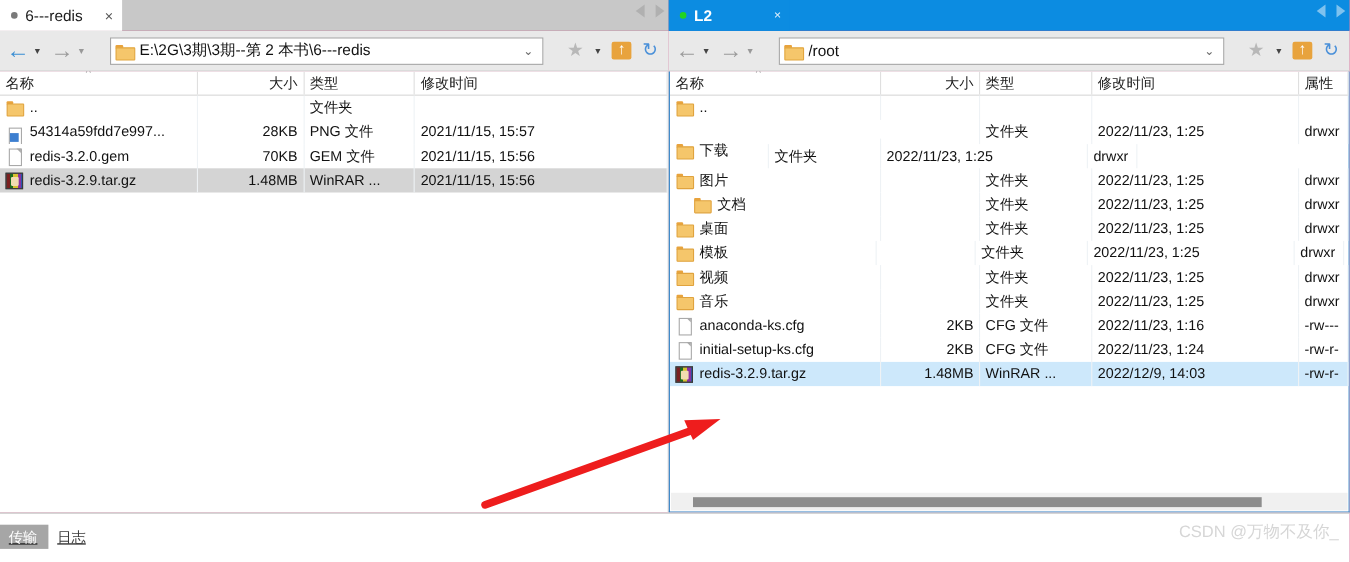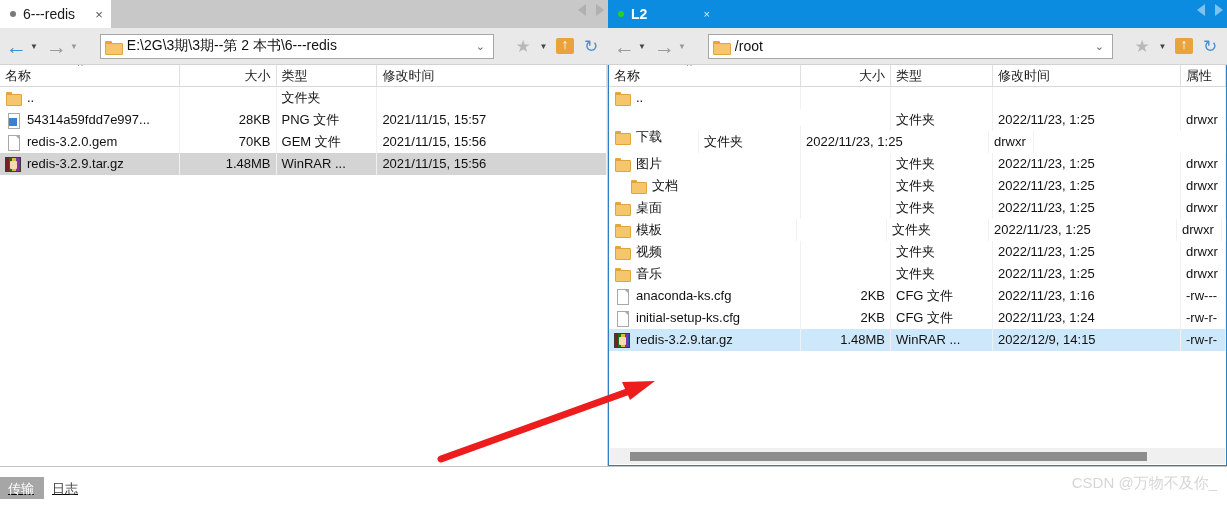--- a/index.html
+++ b/index.html
@@ -256,21 +256,21 @@
           <div class="row">
             <div class="cell name" style="width: 180px;">
               <span class="ico folder"></span>
               <span>..</span>
             </div>
             <div class="cell num" style="width: 97px;"></div>
             <div class="cell" style="width: 101px;">文件夹</div>
             <div class="cell" style="width: 230px;"></div>
           </div>
           <div class="row">
-            <div class="cell name" style="width: 180px;">
+            <div class="cell name" style="width: 180px; align-items: flex-end;">
               <span class="ico png"></span>
               <span>54314a59fdd7e997...</span>
             </div>
             <div class="cell num" style="width: 97px;">28KB</div>
             <div class="cell" style="width: 101px;">PNG 文件</div>
             <div class="cell" style="width: 230px;">2021/11/15, 15:57</div>
           </div>
           <div class="row">
             <div class="cell name" style="width: 180px;">
               <span class="ico doc"></span>
@@ -451,21 +451,21 @@
             <div class="cell" style="width: 188px;">2022/11/23, 1:24</div>
             <div class="cell" style="width: 45px;">-rw-r-</div>
           </div>
           <div class="row sel-blue">
             <div class="cell name" style="width: 192px;">
               <span class="ico rar"></span>
               <span>redis-3.2.9.tar.gz</span>
             </div>
             <div class="cell num" style="width: 90px;">1.48MB</div>
             <div class="cell" style="width: 102px;">WinRAR ...</div>
-            <div class="cell" style="width: 188px;">2022/12/9, 14:15</div>
+            <div class="cell" style="width: 188px;">2022/12/9, 14:03</div>
             <div class="cell" style="width: 45px;">-rw-r-</div>
           </div>
         </div>
       <div class="hscroll">
         <div class="hthumb"></div>
       </div>
     </div>
   </div>
 
   <div class="statusbar">

